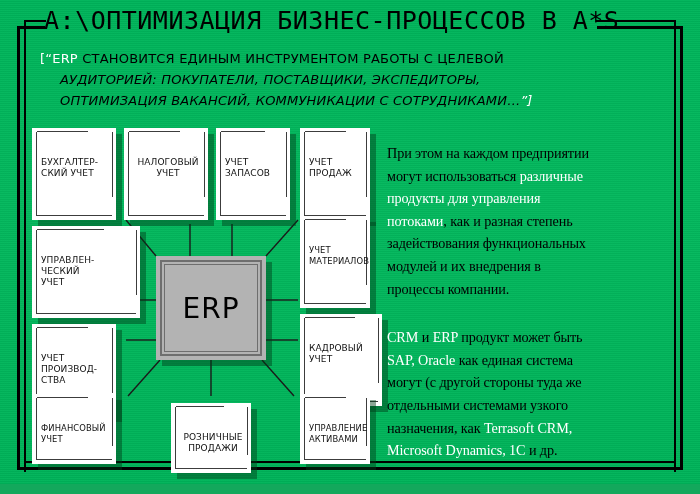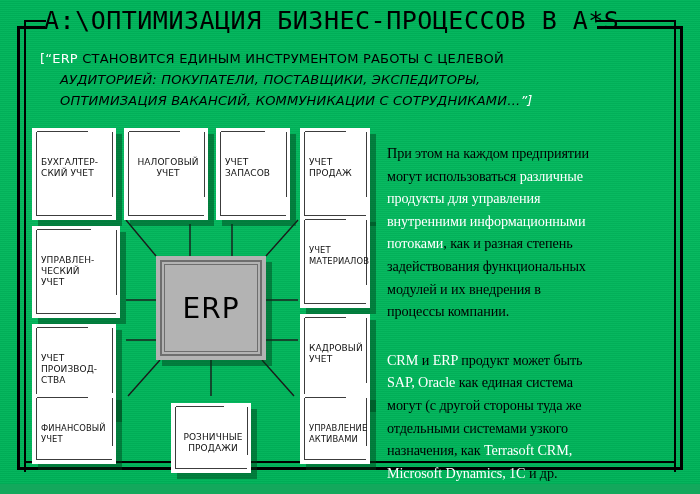--- a/index.html
+++ b/index.html
@@ -155,39 +155,39 @@
       <div class="inner"></div>
       <div class="lbl" style="white-space:pre-line">УЧЕТ
 ЗАПАСОВ</div>
     </div>
     <div class="node" style="left:272px;top:0px;width:70px;height:92px;">
       <div class="inner"></div>
       <div class="lbl" style="white-space:pre-line">УЧЕТ
 ПРОДАЖ</div>
     </div>
 
-    <div class="node" style="left:4px;top:98px;width:88px;height:92px;">
+    <div class="node" style="left:4px;top:98px;width:108px;height:92px;">
       <div class="inner"></div>
       <div class="lbl" style="white-space:pre-line">УПРАВЛЕН-
 ЧЕСКИЙ
 УЧЕТ</div>
     </div>
     <div class="node" style="left:272px;top:88px;width:70px;height:92px;">
       <div class="inner"></div>
       <div class="lbl" style="white-space:pre-line;font-size:8.4px">УЧЕТ
 МАТЕРИАЛОВ</div>
     </div>
 
     <div class="node" style="left:4px;top:196px;width:84px;height:92px;">
       <div class="inner"></div>
       <div class="lbl" style="white-space:pre-line">УЧЕТ
 ПРОИЗВОД-
 СТВА</div>
     </div>
-    <div class="node" style="left:272px;top:186px;width:70px;height:92px;">
+    <div class="node" style="left:272px;top:186px;width:70px;height:92px;padding-left:12px;">
       <div class="inner"></div>
       <div class="lbl" style="white-space:pre-line">КАДРОВЫЙ
 УЧЕТ</div>
     </div>
 
     <div class="node" style="left:4px;top:266px;width:84px;height:70px;">
       <div class="inner"></div>
       <div class="lbl" style="white-space:pre-line;font-size:8.4px">ФИНАНСОВЫЙ
 УЧЕТ</div>
     </div>
@@ -207,21 +207,20 @@
       <div class="b2"></div>
       <div class="txt">ERP</div>
     </div>
   </div>
 
   <div id="rtext">
     <p id="p1">
         <span class="ln"><span>При этом на каждом предприятии</span></span>
         <span class="ln"><span>могут использоваться </span><span class="w">различные</span></span>
         <span class="ln"><span class="w">продукты для управления</span></span>
-        <span class="ln"><span class="w">внутренними информационными</span></span>
         <span class="ln"><span class="w">потоками</span><span>, как и разная степень</span></span>
         <span class="ln"><span>задействования функциональных</span></span>
         <span class="ln"><span>модулей и их внедрения в</span></span>
         <span class="ln"><span>процессы компании.</span></span>
       </p>
     <div class="gap"></div>
     <p id="p2">
         <span class="ln"><span class="w">CRM</span><span> и </span><span class="w">ERP</span><span> продукт может быть</span></span>
         <span class="ln"><span class="w">SAP, Oracle</span><span> как единая система</span></span>
         <span class="ln"><span>могут (с другой стороны туда же</span></span>

